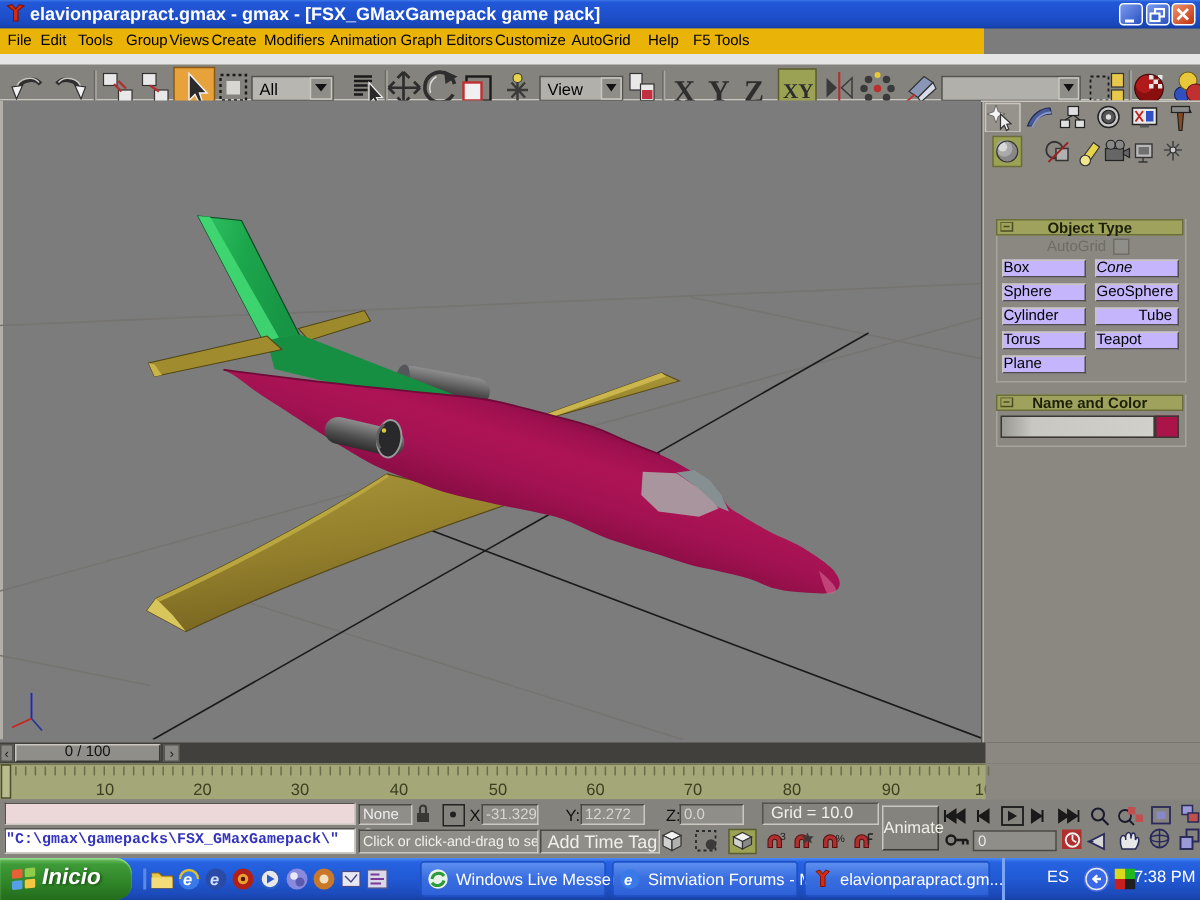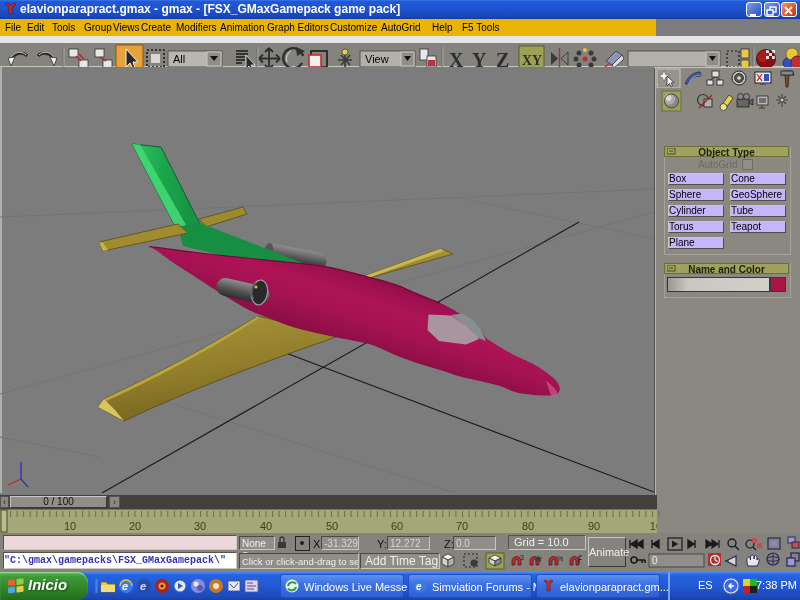--- a/index.html
+++ b/index.html
@@ -330,25 +330,25 @@
 
   <div class="abs" style="left:10px;top:78px;width:125px;height:108px;border:1px solid #a5a39c;border-top:none;"></div>
   <div class="abs rollhdr" style="left:10px;top:78px;width:125px;">Object Type</div>
   <svg class="abs" style="left:13px;top:80px" width="9" height="7">
       <rect x="0" y="0" width="8" height="6" fill="none" stroke="#4a4e20" stroke-width="1"></rect>
       <path d="M2 3 h4" stroke="#4a4e20" stroke-width="1"></path>
     </svg>
   <span class="abs" style="left:44px;top:91px;font-size:10px;color:#6e6c66">AutoGrid</span>
   <div class="abs" style="left:88px;top:91px;width:9px;height:9px;background:#908e88;border:1px solid #6e6c66"></div>
   <div class="abs pbtn" style="left:14px;top:105px;width:56px;height:12px;">Box</div>
-  <div class="abs pbtn" style="left:76px;top:105px;width:56px;height:12px;">Cone</div>
+  <div class="abs pbtn" style="left:76px;top:105px;width:56px;height:12px;font-style:italic;">Cone</div>
   <div class="abs pbtn" style="left:14px;top:121px;width:56px;height:12px;">Sphere</div>
   <div class="abs pbtn" style="left:76px;top:121px;width:56px;height:12px;">GeoSphere</div>
   <div class="abs pbtn" style="left:14px;top:137px;width:56px;height:12px;">Cylinder</div>
-  <div class="abs pbtn" style="left:76px;top:137px;width:56px;height:12px;">Tube</div>
+  <div class="abs pbtn" style="left:76px;top:137px;width:56px;height:12px;padding-left:28px;">Tube</div>
   <div class="abs pbtn" style="left:14px;top:153px;width:56px;height:12px;">Torus</div>
   <div class="abs pbtn" style="left:76px;top:153px;width:56px;height:12px;">Teapot</div>
   <div class="abs pbtn" style="left:14px;top:169px;width:56px;height:12px;">Plane</div>
 
   <div class="abs" style="left:10px;top:195px;width:125px;height:34px;border:1px solid #a5a39c;border-top:none;"></div>
   <div class="abs rollhdr" style="left:10px;top:195px;width:125px;">Name and Color</div>
   <svg class="abs" style="left:13px;top:197px" width="9" height="7">
       <rect x="0" y="0" width="8" height="6" fill="none" stroke="#4a4e20" stroke-width="1"></rect>
       <path d="M2 3 h4" stroke="#4a4e20" stroke-width="1"></path>
     </svg>

